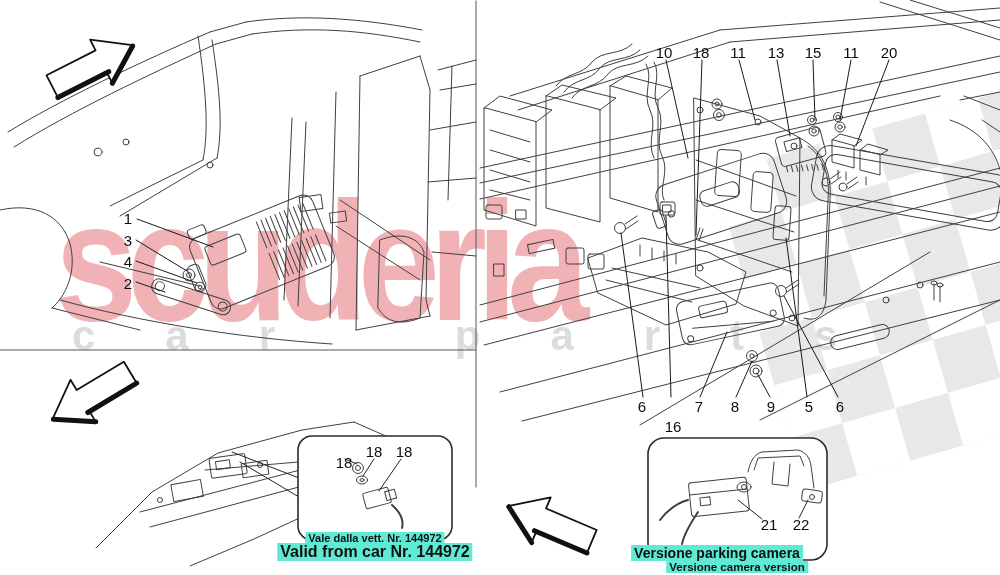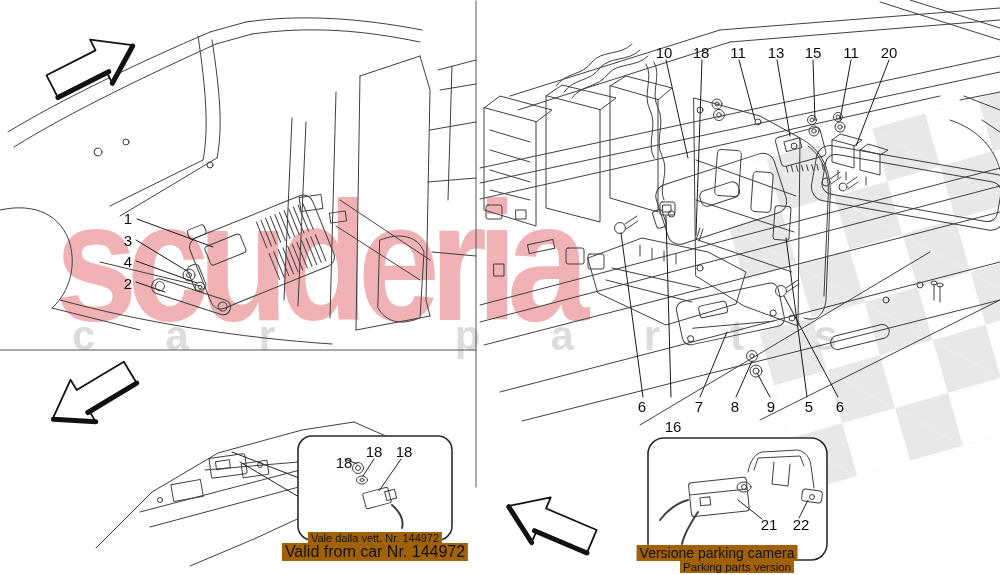--- a/index.html
+++ b/index.html
@@ -14,22 +14,22 @@
           user-select:none;}
   #checker{position:absolute;left:752px;top:118px;width:360px;height:330px;z-index:0;opacity:.55;
     background-image:
       linear-gradient(45deg,#d6d6d6 25%,transparent 25%,transparent 75%,#d6d6d6 75%),
       linear-gradient(45deg,#d6d6d6 25%,transparent 25%,transparent 75%,#d6d6d6 75%);
     background-size:110px 110px;background-position:0 0,55px 55px;
     transform:rotate(-16deg);}
   #art{position:absolute;left:0;top:0;z-index:1;}
   .co{position:absolute;z-index:2;transform:translate(-50%,-50%);font-weight:normal;
       font-size:15px;color:#0c0c0c;white-space:nowrap;}
-  .cap{position:absolute;z-index:2;transform:translate(-50%,-50%);font-weight:normal;color:#111;
-       background:#a16207;padding:0 3px;white-space:nowrap;}
+  .cap{position:absolute;z-index:2;transform:translate(-50%,-50%);font-weight:bold;color:#111;
+       background:#5eead4;padding:0 3px;white-space:nowrap;}
 </style>
 </head>
 <body>
 
 <div id="stage">
 
   <div id="wm-brand">scuderia</div>
   <div id="wm-sub">car parts</div>
   <div id="checker"></div>
 
@@ -323,15 +323,15 @@
   <div class="co" style="left:344px;top:462px">18</div>
   <div class="co" style="left:374px;top:451px">18</div>
   <div class="co" style="left:404px;top:451px">18</div>
 
   <div class="co" style="left:769px;top:524px">21</div>
   <div class="co" style="left:801px;top:524px">22</div>
 
   <div class="cap" style="left:375px;top:538px;font-size:11px">Vale dalla vett. Nr. 144972</div>
   <div class="cap" style="left:375px;top:552px;font-size:16px">Valid from car Nr. 144972</div>
   <div class="cap" style="left:717px;top:553px;font-size:14px">Versione parking camera</div>
-  <div class="cap" style="left:737px;top:567px;font-size:11.5px">Parking parts version</div>
+  <div class="cap" style="left:737px;top:567px;font-size:11.5px">Versione camera version</div>
 
 </div>
 
 </body></html>

